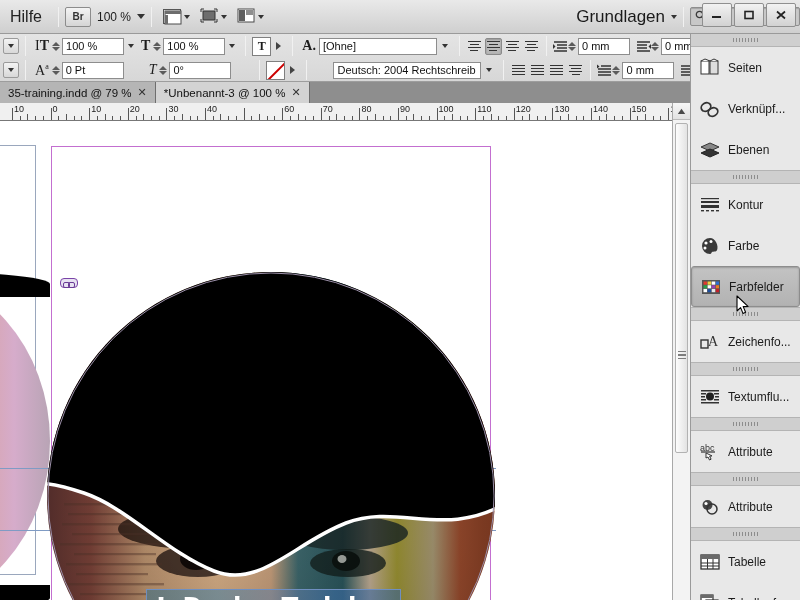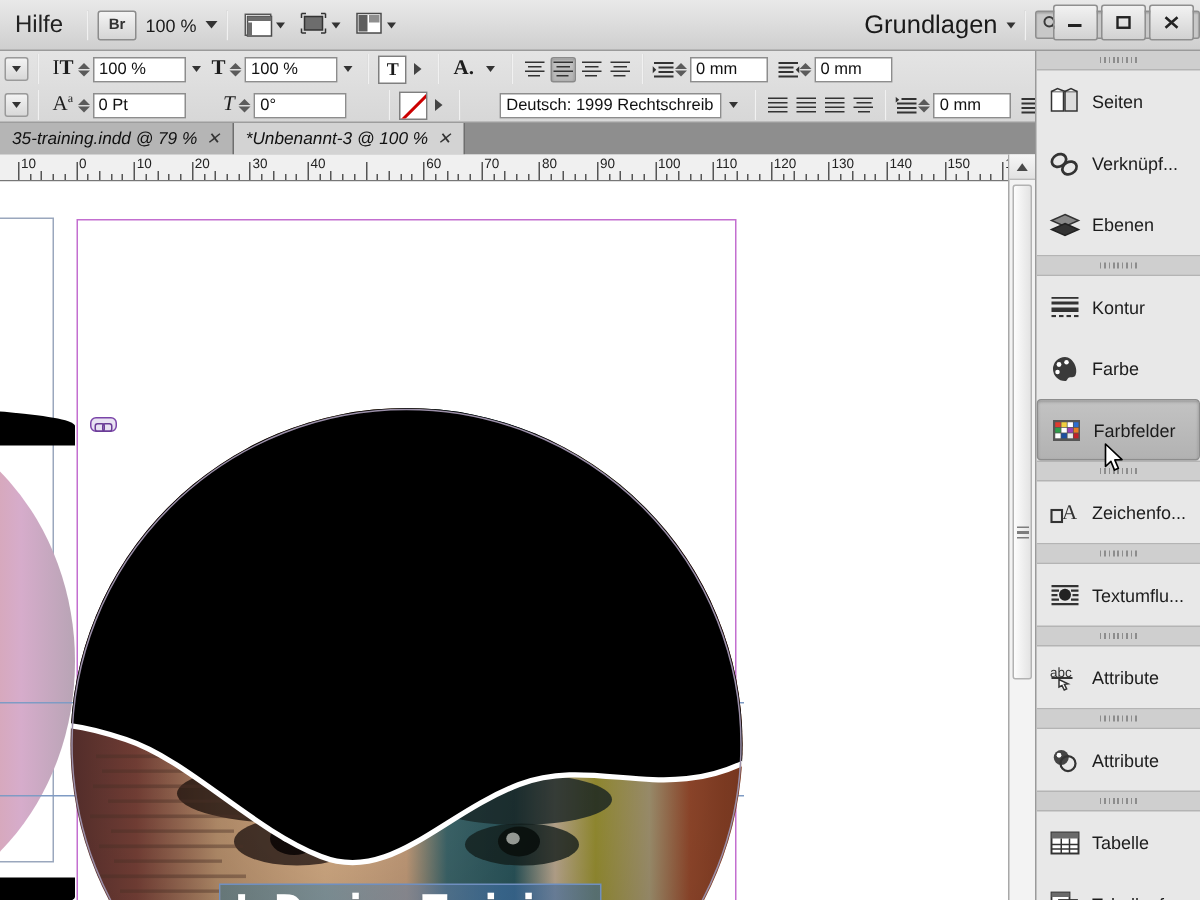--- a/index.html
+++ b/index.html
@@ -87,21 +87,21 @@
   .hammenu b{display:block;width:10px;height:1.5px;background:#333;}
 
   
   .tabbar {
     position:absolute; left:0; top:82px; width:690px; height:21px;
     background:#8e8e8e; display:flex; align-items:flex-end;
   }
   .tab {
     height:21px; display:flex; align-items:center; gap:6px;
     padding:0 8px; font-size:11.5px; color:#111;
-    background:#b5b5b5; border-right:1px solid #6e6e6e;font-style:italic;
+    background:#b5b5b5; border-right:1px solid #6e6e6e;
   }
   .tab.active { background:#d3d3d3; }
   .tab .x { font-size:11px; color:#333; }
 
   
   .ruler {
     position:absolute; left:0; top:103px; width:672px; height:18px;
     background:#f0f0f0; border-bottom:1px solid #777; overflow:hidden;
   }
   .rtick { position:absolute; bottom:0; width:1px; background:#555; }
@@ -311,20 +311,21 @@
         </span>
       <div class="fld" style="width:62px">100 %</div>
       <span class="caret sm" style="margin:0 4px"></span>
 
       <div class="vsep"></div>
       <div class="sqbtn">T</div>
       <span class="tri-r"></span>
 
       <div class="vsep"></div>
       <span class="ticon" style="font-weight:bold">A.</span>
+      <div class="fld" style="width:118px">[Ohne]</div>
       <span class="caret sm" style="margin:0 5px"></span>
 
       <div class="vsep"></div>
       <div style="display:flex;gap:2px">
         <div class="align-btn">
             <b style="width:13px"></b>
             <b style="width:9px"></b>
             <b style="width:13px"></b>
             <b style="width:8px"></b>
           </div>
@@ -403,21 +404,21 @@
           <i class="dn"></i>
         </span>
       <div class="fld" style="width:62px">0°</div>
       <span style="width:22px"></span>
 
       <div class="vsep"></div>
       <div class="noneswatch"></div>
       <span class="tri-r"></span>
 
       <div class="vsep"></div>
-      <div class="fld" style="width:148px;margin-left:20px">Deutsch: 1999 Rechtschreib</div>
+      <div class="fld" style="width:148px;margin-left:20px">Deutsch: 2004 Rechtschreib</div>
       <span class="caret sm" style="margin:0 5px"></span>
 
       <div class="vsep"></div>
       <div style="display:flex;gap:2px">
         <div class="align-btn">
             <b style="width:13px"></b>
             <b style="width:13px"></b>
             <b style="width:13px"></b>
             <b style="width:13px"></b>
           </div>

